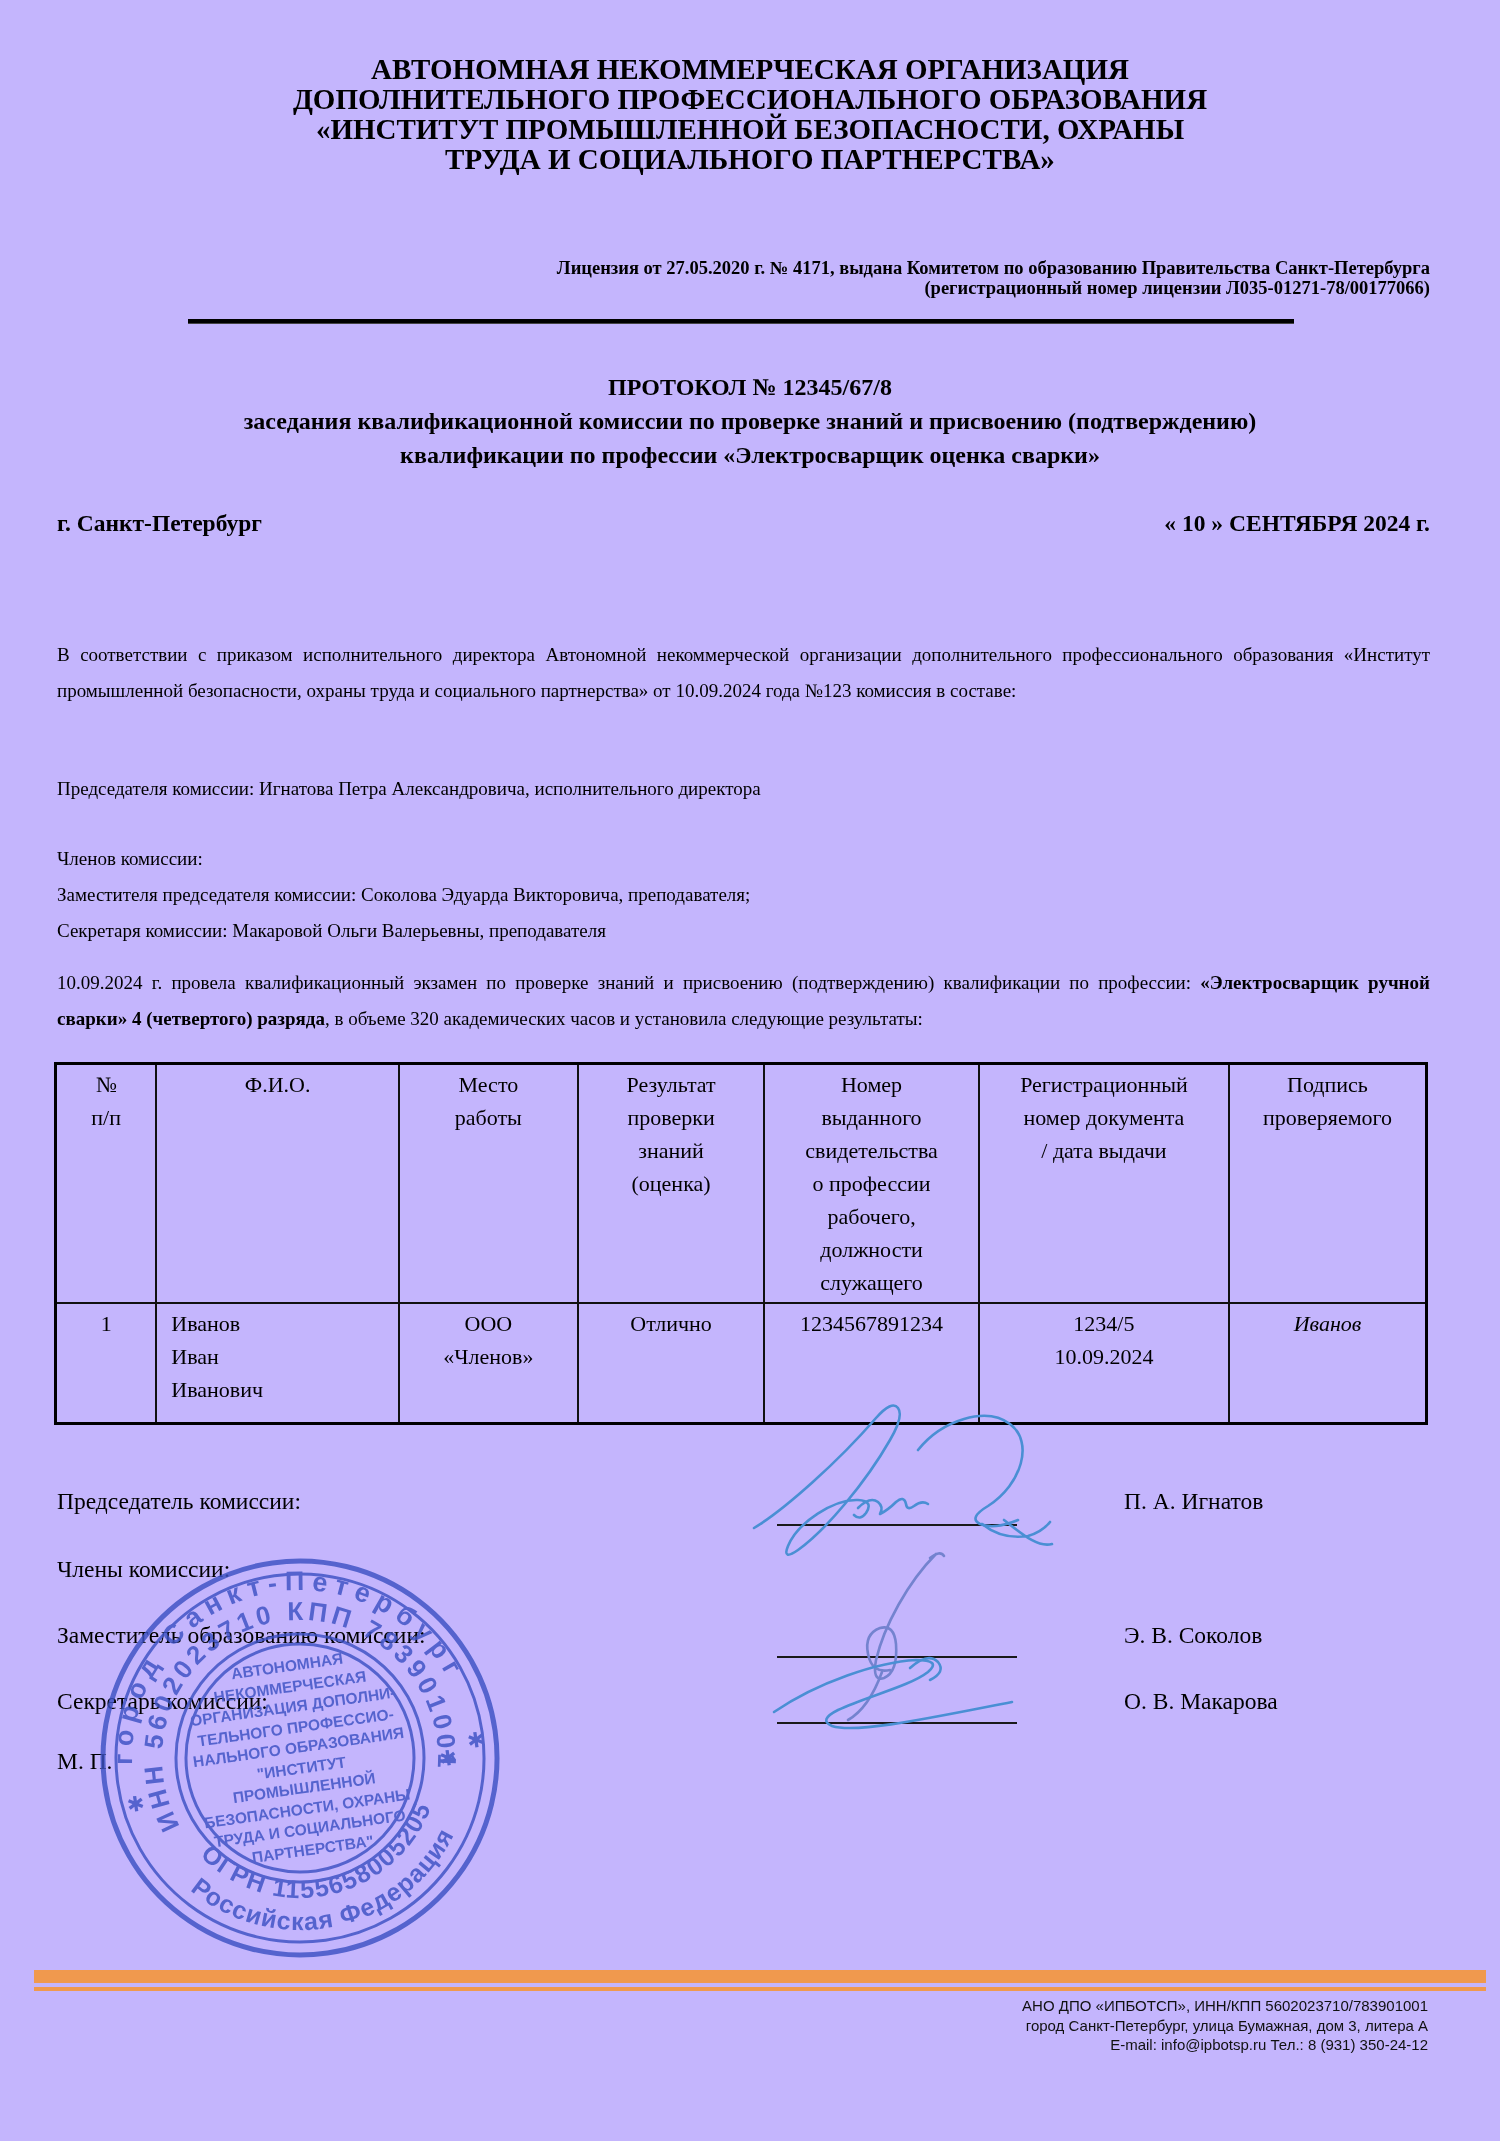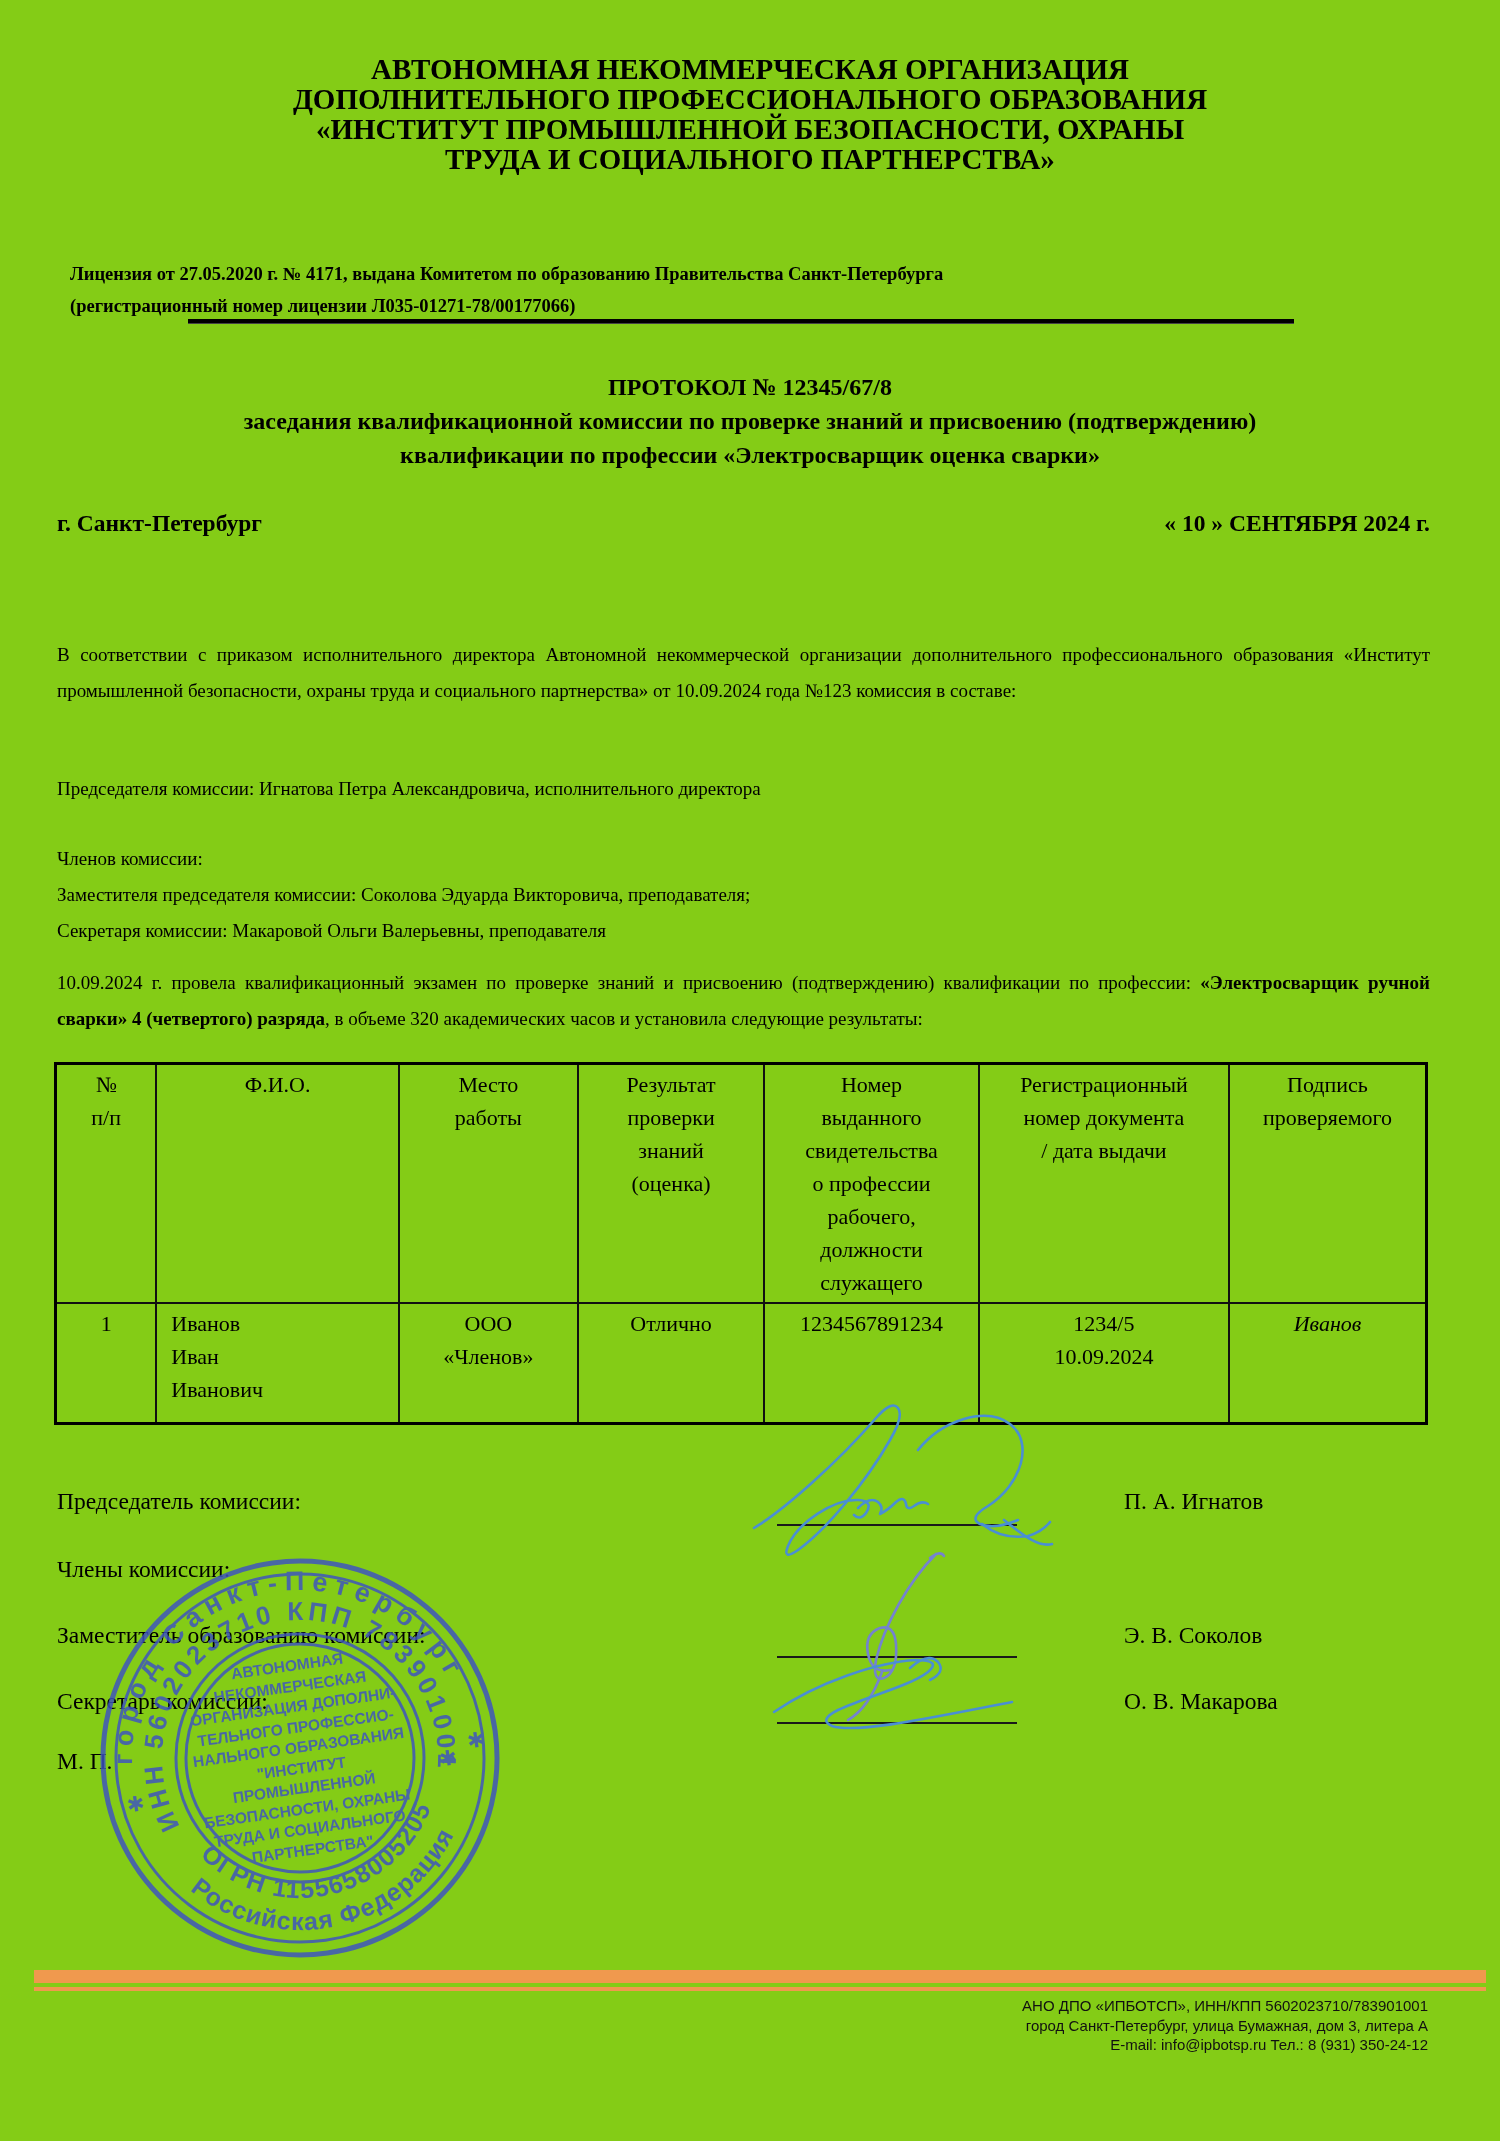--- a/index.html
+++ b/index.html
@@ -1,32 +1,32 @@
 <!DOCTYPE html>
 <html style="--stamp-blue: #3d52c4; --signature-blue: #4a8fd4; --accent-orange: #F0994E;"><head>
 <meta charset="utf-8">
 <style>
   html,body{margin:0;padding:0;background:#fff;}
   .page{
     position:relative;
     width:1500px;height:2141px;
-    background:#84cc16;
+    background:#c4b5fd;
     font-family:"Liberation Serif", serif;
     color:#000;
     overflow:hidden;
   }
   .pre{white-space:pre-line;}
   
   .org-name{
     position:absolute;top:54px;left:70px;right:70px;
     text-align:center;font-weight:bold;font-size:29px;line-height:30px;
   }
   .license{
     position:absolute;top:258px;left:70px;right:70px;
-    text-align:left;font-weight:bold;font-size:18.5px;line-height:32px;
+    text-align:right;font-weight:bold;font-size:18.5px;line-height:20px;
   }
   .rule{
     position:absolute;top:319px;left:188px;width:1106px;height:4px;
     background:#000;border-bottom:1px solid #444;
   }
   
   .protocol-no{
     position:absolute;top:370px;left:60px;right:60px;
     text-align:center;font-weight:bold;font-size:24px;line-height:34px;
   }

